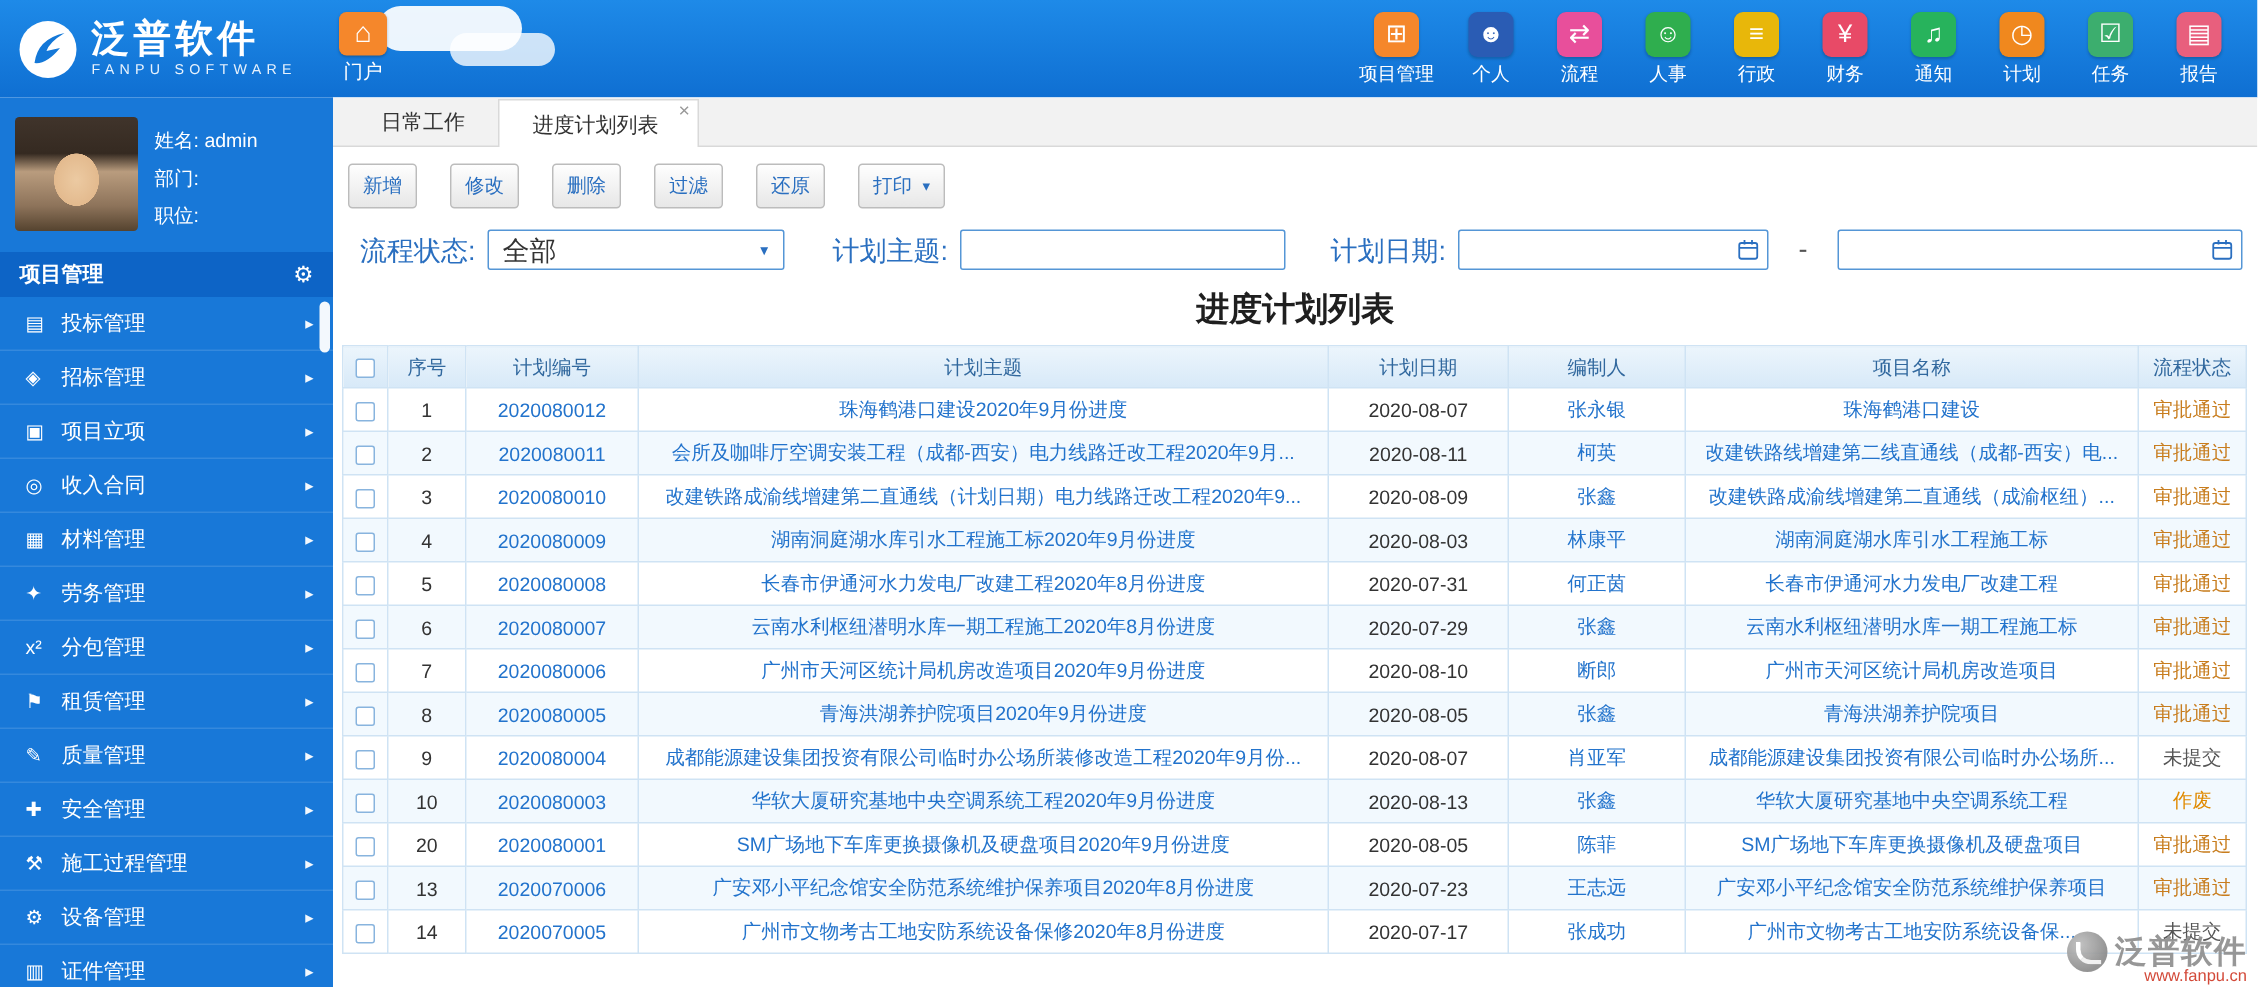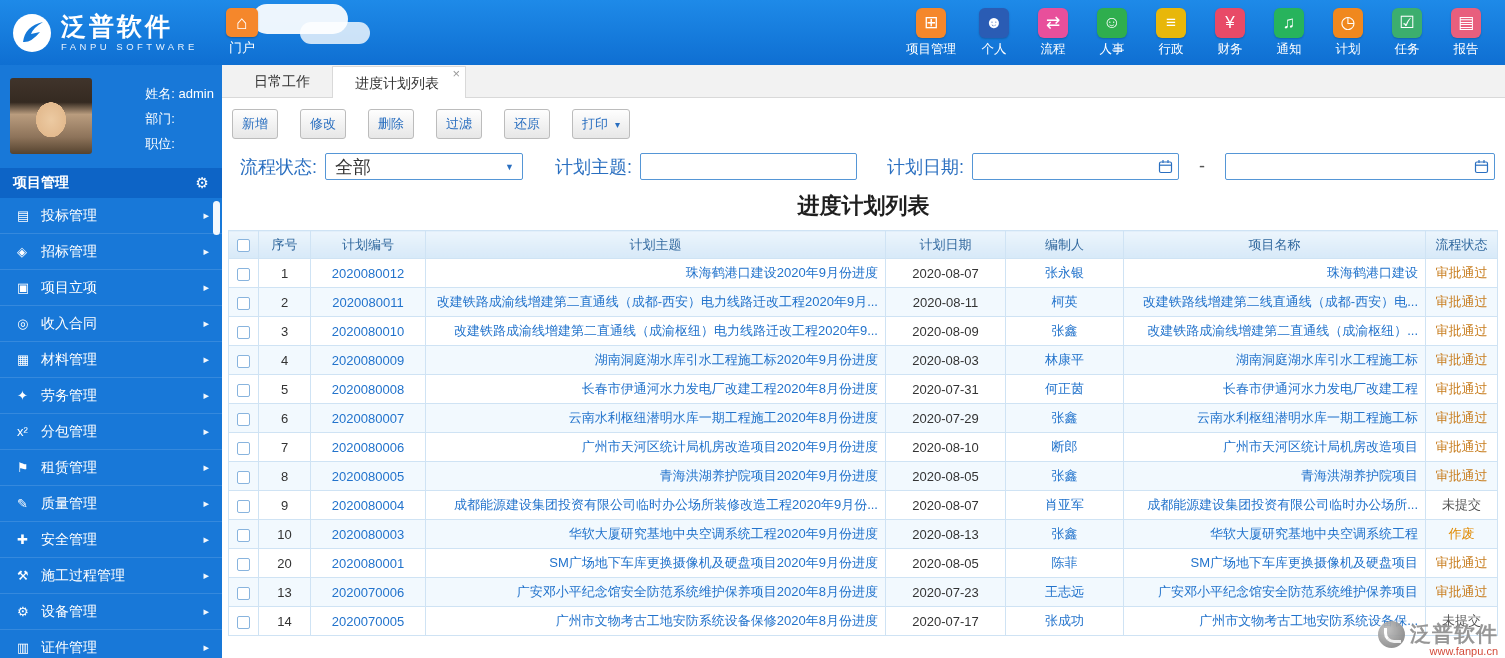--- a/index.html
+++ b/index.html
@@ -26,21 +26,21 @@
   .nav-item { display:flex; flex-direction:column; align-items:center; min-width:42px; cursor:pointer; }
   .nav-ic { width:30px; height:30px; border-radius:6px; display:flex; align-items:center; justify-content:center;
     color:#fff; font-size:17px; box-shadow:0 1px 2px rgba(0,0,0,.2); }
   .nav-lb { color:#fff; font-size:12.5px; margin-top:3px; white-space:nowrap; }
 
   
   .body { display:flex; height:593px; }
 
   
   .sidebar { width:222px; flex-shrink:0; background:#1878d8; position:relative; overflow:hidden; }
-  .profile { display:flex; gap:11px; padding:13px 8px 12px 10px;justify-content:space-between; }
+  .profile { display:flex; gap:11px; padding:13px 8px 12px 10px; }
   .avatar { width:82px; height:76px; border-radius:3px; flex-shrink:0;
     background:
       radial-gradient(ellipse 24px 28px at 50% 55%, #eccaa2 0%, #e3ba8e 62%, rgba(0,0,0,0) 63%),
       linear-gradient(180deg,#40342b 0%,#352a21 32%,#b99c7e 48%,#8d735a 78%,#55432f 100%); }
   .profile-info { color:#fff; font-size:13px; line-height:25px; padding-top:3px; }
   .section { height:30px; background:#0d64c6; color:#fff; display:flex; align-items:center;
     padding:0 13px; font-size:14px; font-weight:bold; }
   .gear { margin-left:auto; font-size:15px; font-weight:normal; cursor:pointer; }
   .menu { list-style:none; margin:0; padding:0; }
   .menu-item { height:36px; display:flex; align-items:center; color:#fff; padding:0 13px 0 17px;
@@ -85,21 +85,21 @@
   .list-title { text-align:center; font-size:22px; font-weight:bold; color:#1f1f1f; margin:1px 0 9px; }
 
   .grid { width:1269px; margin-left:6px; border-collapse:collapse; table-layout:fixed; font-size:13px; }
   .grid th, .grid td { border:1px solid #cfe3f4; }
   .grid thead th { background:linear-gradient(#ecf5fc,#d7e9f8); color:#31689e; font-weight:normal;
     height:28px; padding:0 6px; white-space:nowrap; overflow:hidden; }
   .grid td { height:29px; padding:0 7px; white-space:nowrap; overflow:hidden; text-overflow:ellipsis; color:#333; }
   .grid tbody tr:nth-of-type(even) { background:#f2f9fe; }
   .lnk { color:#2273cc; text-decoration:none; cursor:pointer; }
   .c-center { text-align:center; }
-  .c-left { text-align:right; }
+  .c-left { text-align:center; }
   .cb { appearance:none; -webkit-appearance:none; width:13px; height:13px; border:1px solid #88b4de;
     border-radius:2px; background:#fff; vertical-align:middle; margin:0; cursor:pointer; }
 
   .watermark { position:absolute; right:7px; bottom:1px; opacity:.92; }
   .wm-row { display:flex; align-items:center; gap:5px; }
   .wm-logo { width:27px; height:27px; border-radius:50%;
     background:radial-gradient(circle at 32% 32%, #bdbdbd, #8c8c8c 70%); position:relative; }
   .wm-logo::after { content:""; position:absolute; left:6px; top:7px; width:14px; height:12px;
     border-left:3px solid #fff; border-bottom:3px solid rgba(255,255,255,.85); border-radius:0 0 0 10px; }
   .wm-text { font-size:21px; font-weight:bold; color:#8f8f8f; letter-spacing:1px; }
@@ -396,32 +396,32 @@
               <td class="c-center">2020-08-07</td>
               <td class="c-center"><a class="lnk">张永银</a></td>
               <td class="c-left"><a class="lnk">珠海鹤港口建设</a></td>
               <td class="c-center" style="color: rgb(200, 125, 30);">审批通过</td>
             </tr>
 
             <tr>
               <td class="c-center"><input type="checkbox" class="cb" style=""></td>
               <td class="c-center">2</td>
               <td class="c-center"><a class="lnk">2020080011</a></td>
-              <td class="c-left"><a class="lnk">改建铁路成渝线增建第二直通线（成都-西安）电力线路迁改工程2020年9月...</a></td>
+              <td class="c-left"><a class="lnk">会所及咖啡厅空调安装工程（成都-西安）电力线路迁改工程2020年9月...</a></td>
               <td class="c-center">2020-08-11</td>
               <td class="c-center"><a class="lnk">柯英</a></td>
               <td class="c-left"><a class="lnk">改建铁路线增建第二线直通线（成都-西安）电...</a></td>
               <td class="c-center" style="color: rgb(200, 125, 30);">审批通过</td>
             </tr>
 
             <tr>
               <td class="c-center"><input type="checkbox" class="cb" style=""></td>
               <td class="c-center">3</td>
               <td class="c-center"><a class="lnk">2020080010</a></td>
-              <td class="c-left"><a class="lnk">改建铁路成渝线增建第二直通线（成渝枢纽）电力线路迁改工程2020年9...</a></td>
+              <td class="c-left"><a class="lnk">改建铁路成渝线增建第二直通线（计划日期）电力线路迁改工程2020年9...</a></td>
               <td class="c-center">2020-08-09</td>
               <td class="c-center"><a class="lnk">张鑫</a></td>
               <td class="c-left"><a class="lnk">改建铁路成渝线增建第二直通线（成渝枢纽）...</a></td>
               <td class="c-center" style="color: rgb(200, 125, 30);">审批通过</td>
             </tr>
 
             <tr>
               <td class="c-center"><input type="checkbox" class="cb" style=""></td>
               <td class="c-center">4</td>
               <td class="c-center"><a class="lnk">2020080009</a></td>

